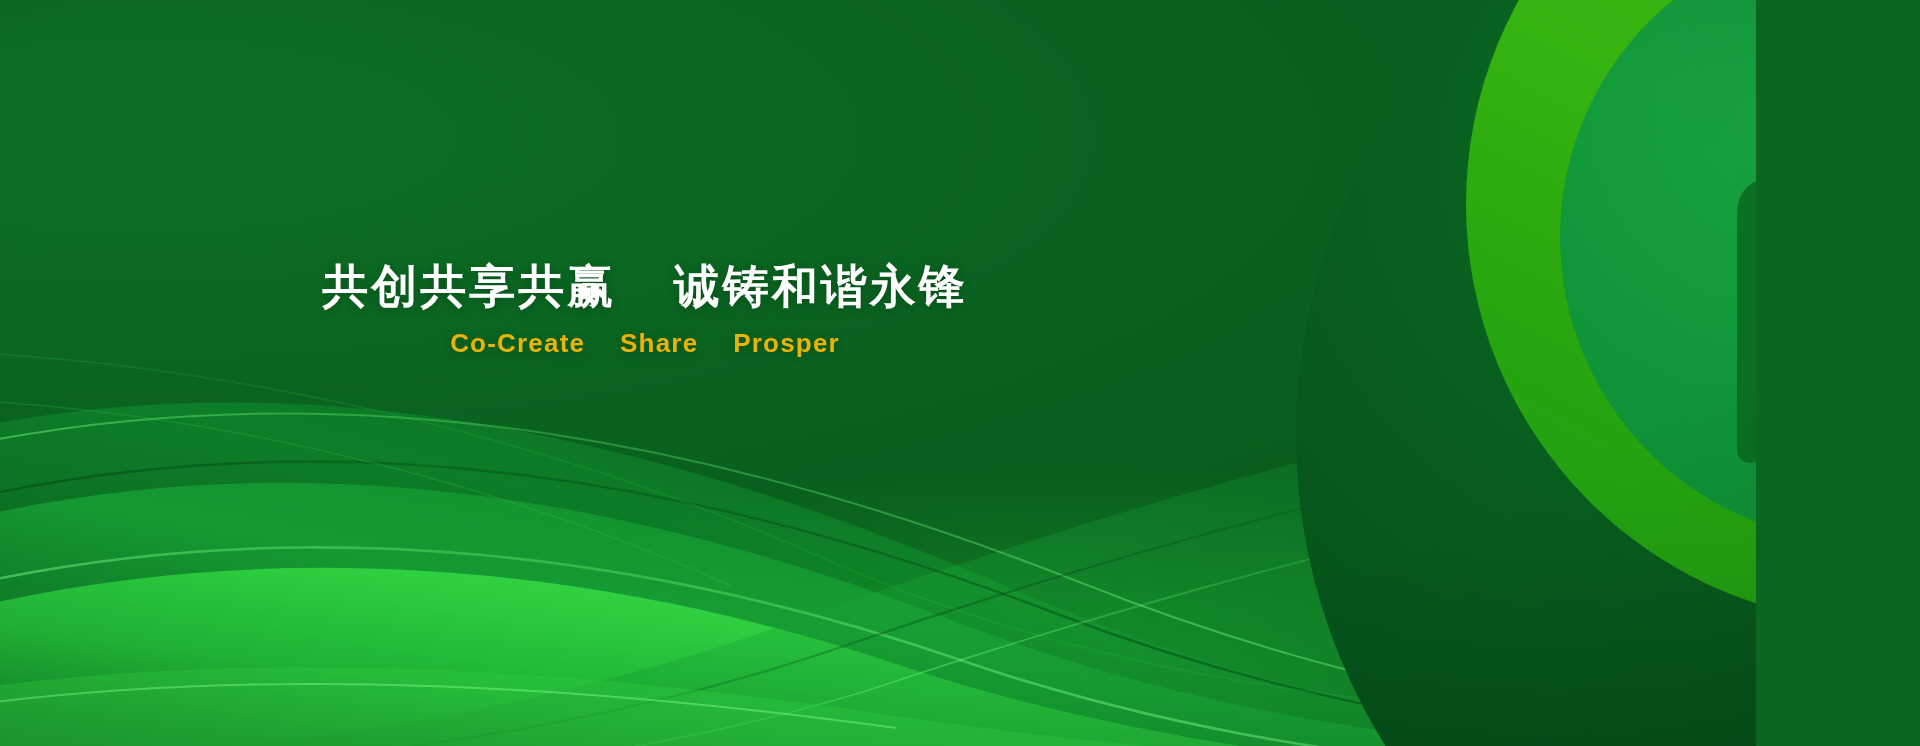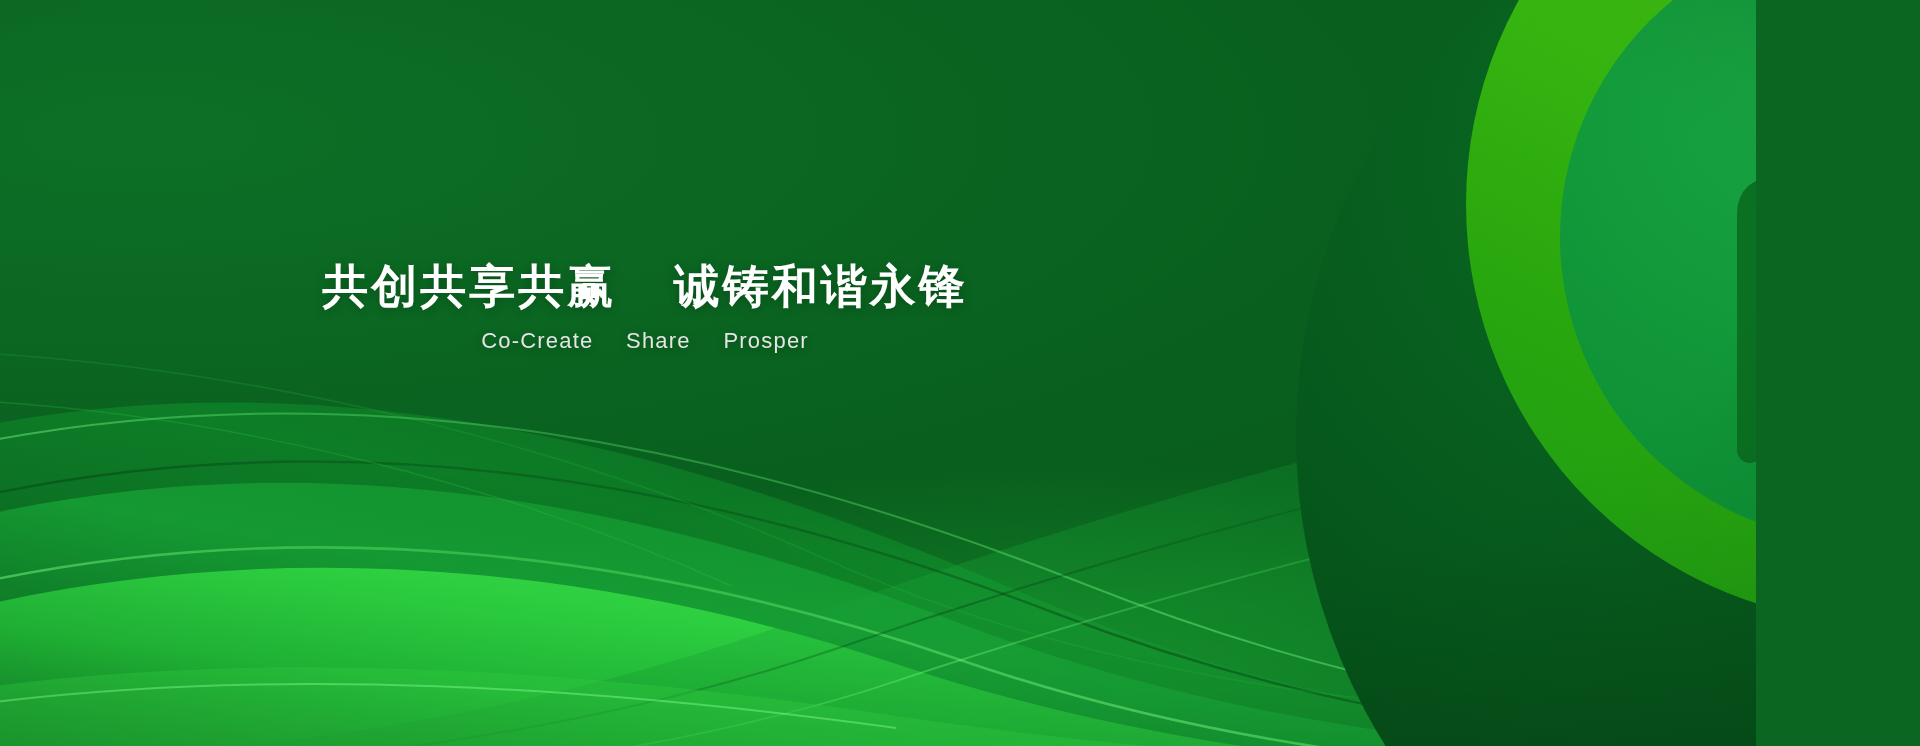--- a/index.html
+++ b/index.html
@@ -83,23 +83,23 @@
     font-weight:700;
     letter-spacing:3px;
     line-height:1.22;
     text-shadow:0 2px 10px rgba(0,40,10,.38);
     white-space:nowrap;
   }
   .slogan-cn .gap{display:inline-block;width:26px;}
   .slogan-en{
     display:block;
     margin-top:14px;
-    color:#e5e5e5;
-    font-size:22px;
-    font-weight:400;
+    color:#eab308;
+    font-size:26px;
+    font-weight:700;
     letter-spacing:1.2px;
     text-shadow:0 2px 8px rgba(0,40,10,.35);
     white-space:nowrap;
   }
   .slogan-en .gap{display:inline-block;width:18px;}
 </style>
 </head>
 <body>
 
 <div id="banner">

